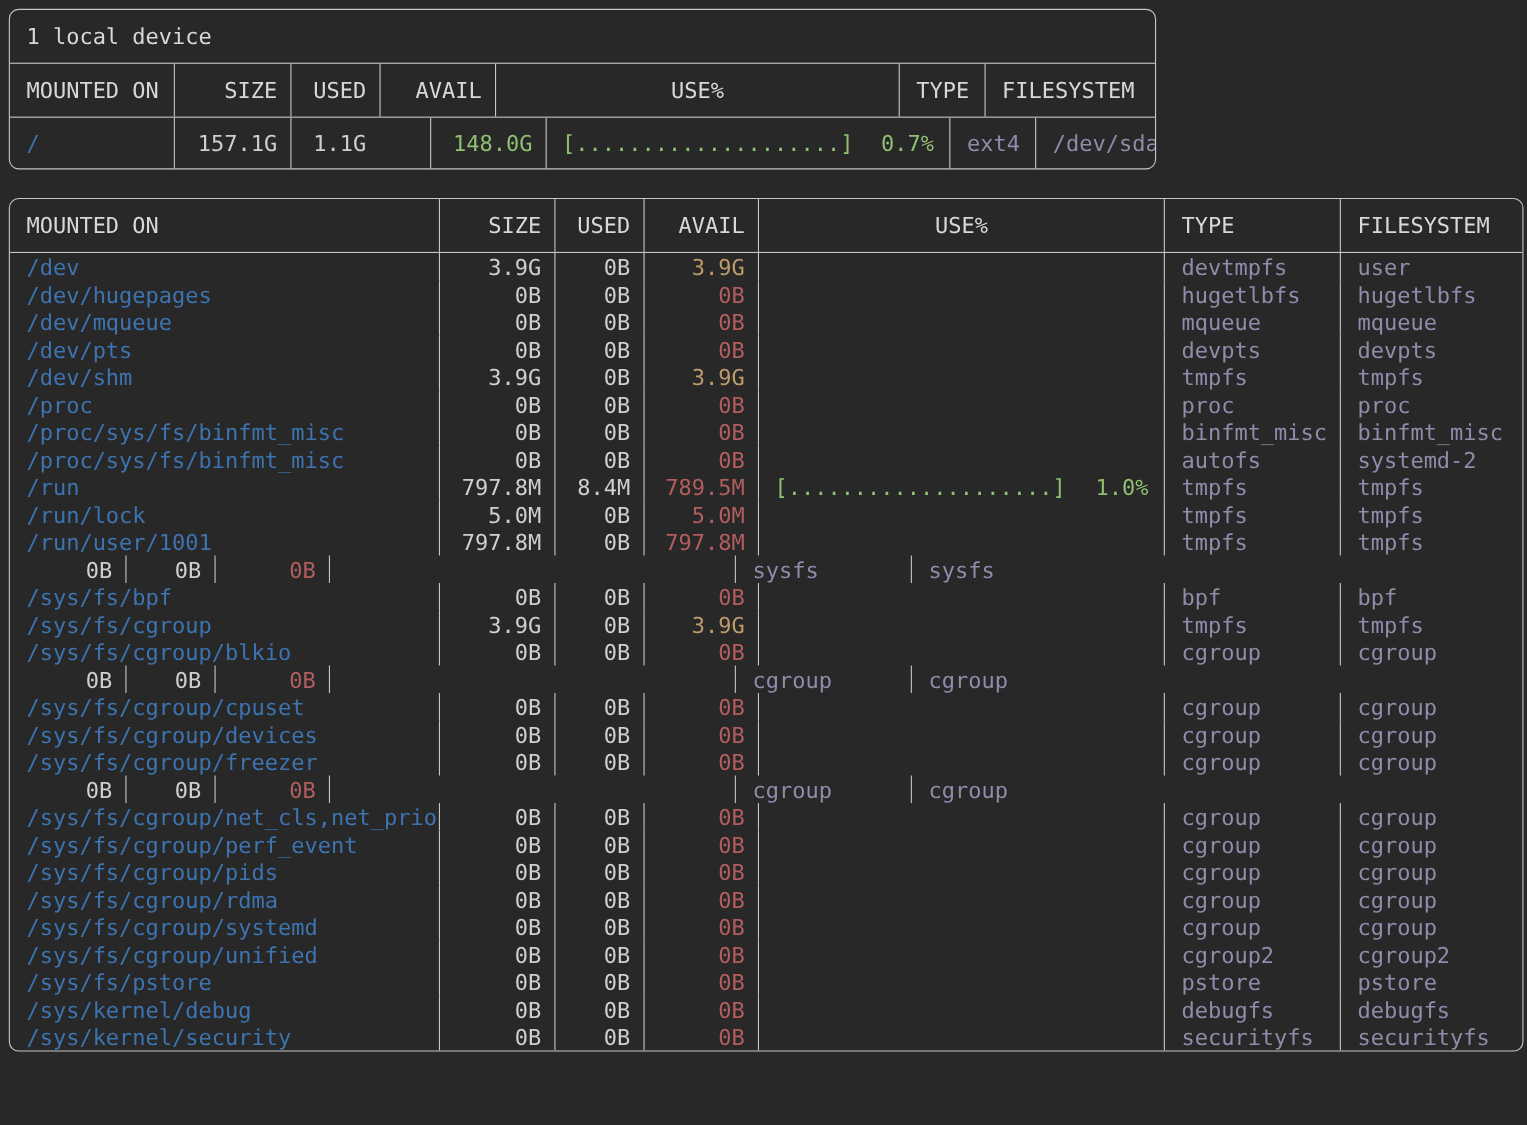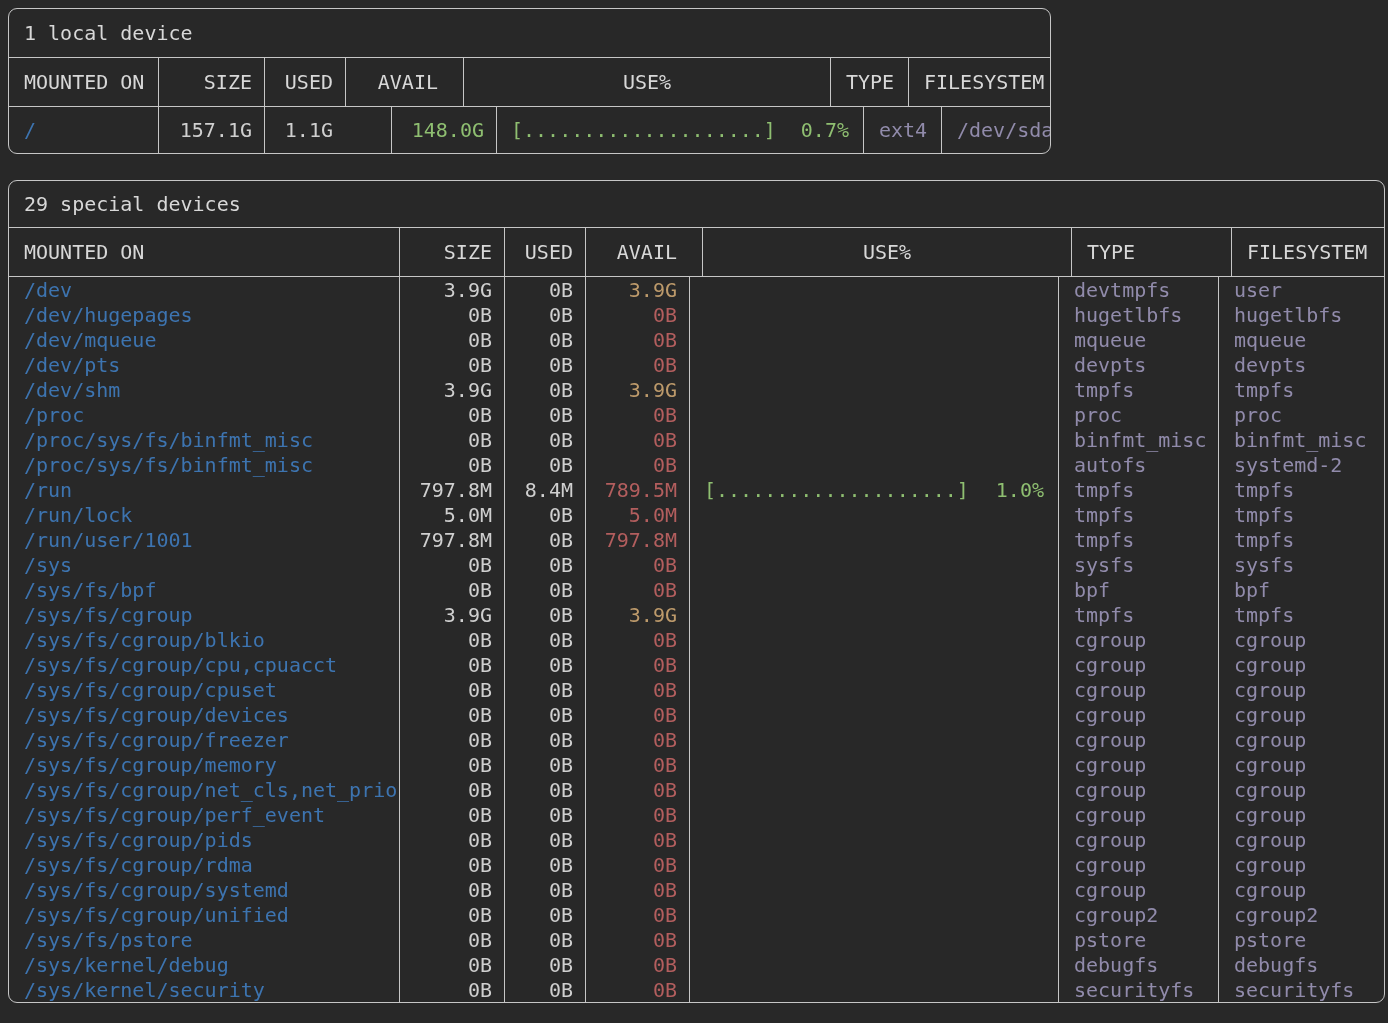--- a/index.html
+++ b/index.html
@@ -64,21 +64,21 @@
   .t2 .c-size  { width: 105px; }
   .t2 .c-used  { width: 81px;  }
   .t2 .c-avail { width: 104px; }
   .t2 .c-use   { width: 369px; }
   .t2 .c-type  { width: 160px; }
   .t2 .c-fs    { width: 166px; }
 
   
   .a-left   { justify-content: flex-start; padding-left: 15px; padding-right: 4px; }
   .a-right  { justify-content: flex-end;   padding-right: 12px; padding-left: 4px; }
-  .a-center { justify-content: center; margin-left: 13px; }
+  .a-center { justify-content: center; }
   .c-use.usage { justify-content: space-between; padding: 0 14px; }
 
   
   .mount { color: var(--mount-blue, #3d74b0); }
   .num   { color: var(--value-gray, #cfcfcf); }
   .fs    { color: var(--fs-lavender, #918bab); }
   .usage { color: var(--usage-green, #8fbf71); }
   .avail-green  { color: var(--avail-green, #8fbf71); margin-left: 46px; }
   .avail-yellow { color: var(--avail-yellow, #bd9a6b); }
   .avail-red    { color: var(--avail-red, #b35e5e); }
@@ -107,21 +107,20 @@
       <span class="bar">[....................]</span>
       <span class="pct">0.7%</span>
     </div>
     <div class="cell c-type a-left fs">ext4</div>
     <div class="cell c-fs a-left fs">/dev/sda</div>
   </div>
     </div>
 </section>
 
 <section class="duf-table t2">
-  <div class="t-title">29 special devices</div>
   <div class="t-header">
     <div class="cell c-mount a-left">MOUNTED ON</div>
     <div class="cell c-size a-right">SIZE</div>
     <div class="cell c-used a-right">USED</div>
     <div class="cell c-avail a-right">AVAIL</div>
     <div class="cell c-use a-center">USE%</div>
     <div class="cell c-type a-left">TYPE</div>
     <div class="cell c-fs a-left">FILESYSTEM</div>
   </div>
   <div class="t-body">
@@ -251,21 +250,20 @@
     <div class="cell c-used a-right num">0B</div>
     <div class="cell c-avail a-right num avail-red">797.8M</div>
     <div class="cell c-use usage">
       <span class="bar"></span>
       <span class="pct"></span>
     </div>
     <div class="cell c-type a-left fs">tmpfs</div>
     <div class="cell c-fs a-left fs">tmpfs</div>
   </div>
       <div class="t-row">
-    <div class="cell c-mount a-left mount">/sys</div>
     <div class="cell c-size a-right num">0B</div>
     <div class="cell c-used a-right num">0B</div>
     <div class="cell c-avail a-right num avail-red">0B</div>
     <div class="cell c-use usage">
       <span class="bar"></span>
       <span class="pct"></span>
     </div>
     <div class="cell c-type a-left fs">sysfs</div>
     <div class="cell c-fs a-left fs">sysfs</div>
   </div>
@@ -299,21 +297,20 @@
     <div class="cell c-used a-right num">0B</div>
     <div class="cell c-avail a-right num avail-red">0B</div>
     <div class="cell c-use usage">
       <span class="bar"></span>
       <span class="pct"></span>
     </div>
     <div class="cell c-type a-left fs">cgroup</div>
     <div class="cell c-fs a-left fs">cgroup</div>
   </div>
       <div class="t-row">
-    <div class="cell c-mount a-left mount">/sys/fs/cgroup/cpu,cpuacct</div>
     <div class="cell c-size a-right num">0B</div>
     <div class="cell c-used a-right num">0B</div>
     <div class="cell c-avail a-right num avail-red">0B</div>
     <div class="cell c-use usage">
       <span class="bar"></span>
       <span class="pct"></span>
     </div>
     <div class="cell c-type a-left fs">cgroup</div>
     <div class="cell c-fs a-left fs">cgroup</div>
   </div>
@@ -347,21 +344,20 @@
     <div class="cell c-used a-right num">0B</div>
     <div class="cell c-avail a-right num avail-red">0B</div>
     <div class="cell c-use usage">
       <span class="bar"></span>
       <span class="pct"></span>
     </div>
     <div class="cell c-type a-left fs">cgroup</div>
     <div class="cell c-fs a-left fs">cgroup</div>
   </div>
       <div class="t-row">
-    <div class="cell c-mount a-left mount">/sys/fs/cgroup/memory</div>
     <div class="cell c-size a-right num">0B</div>
     <div class="cell c-used a-right num">0B</div>
     <div class="cell c-avail a-right num avail-red">0B</div>
     <div class="cell c-use usage">
       <span class="bar"></span>
       <span class="pct"></span>
     </div>
     <div class="cell c-type a-left fs">cgroup</div>
     <div class="cell c-fs a-left fs">cgroup</div>
   </div>

